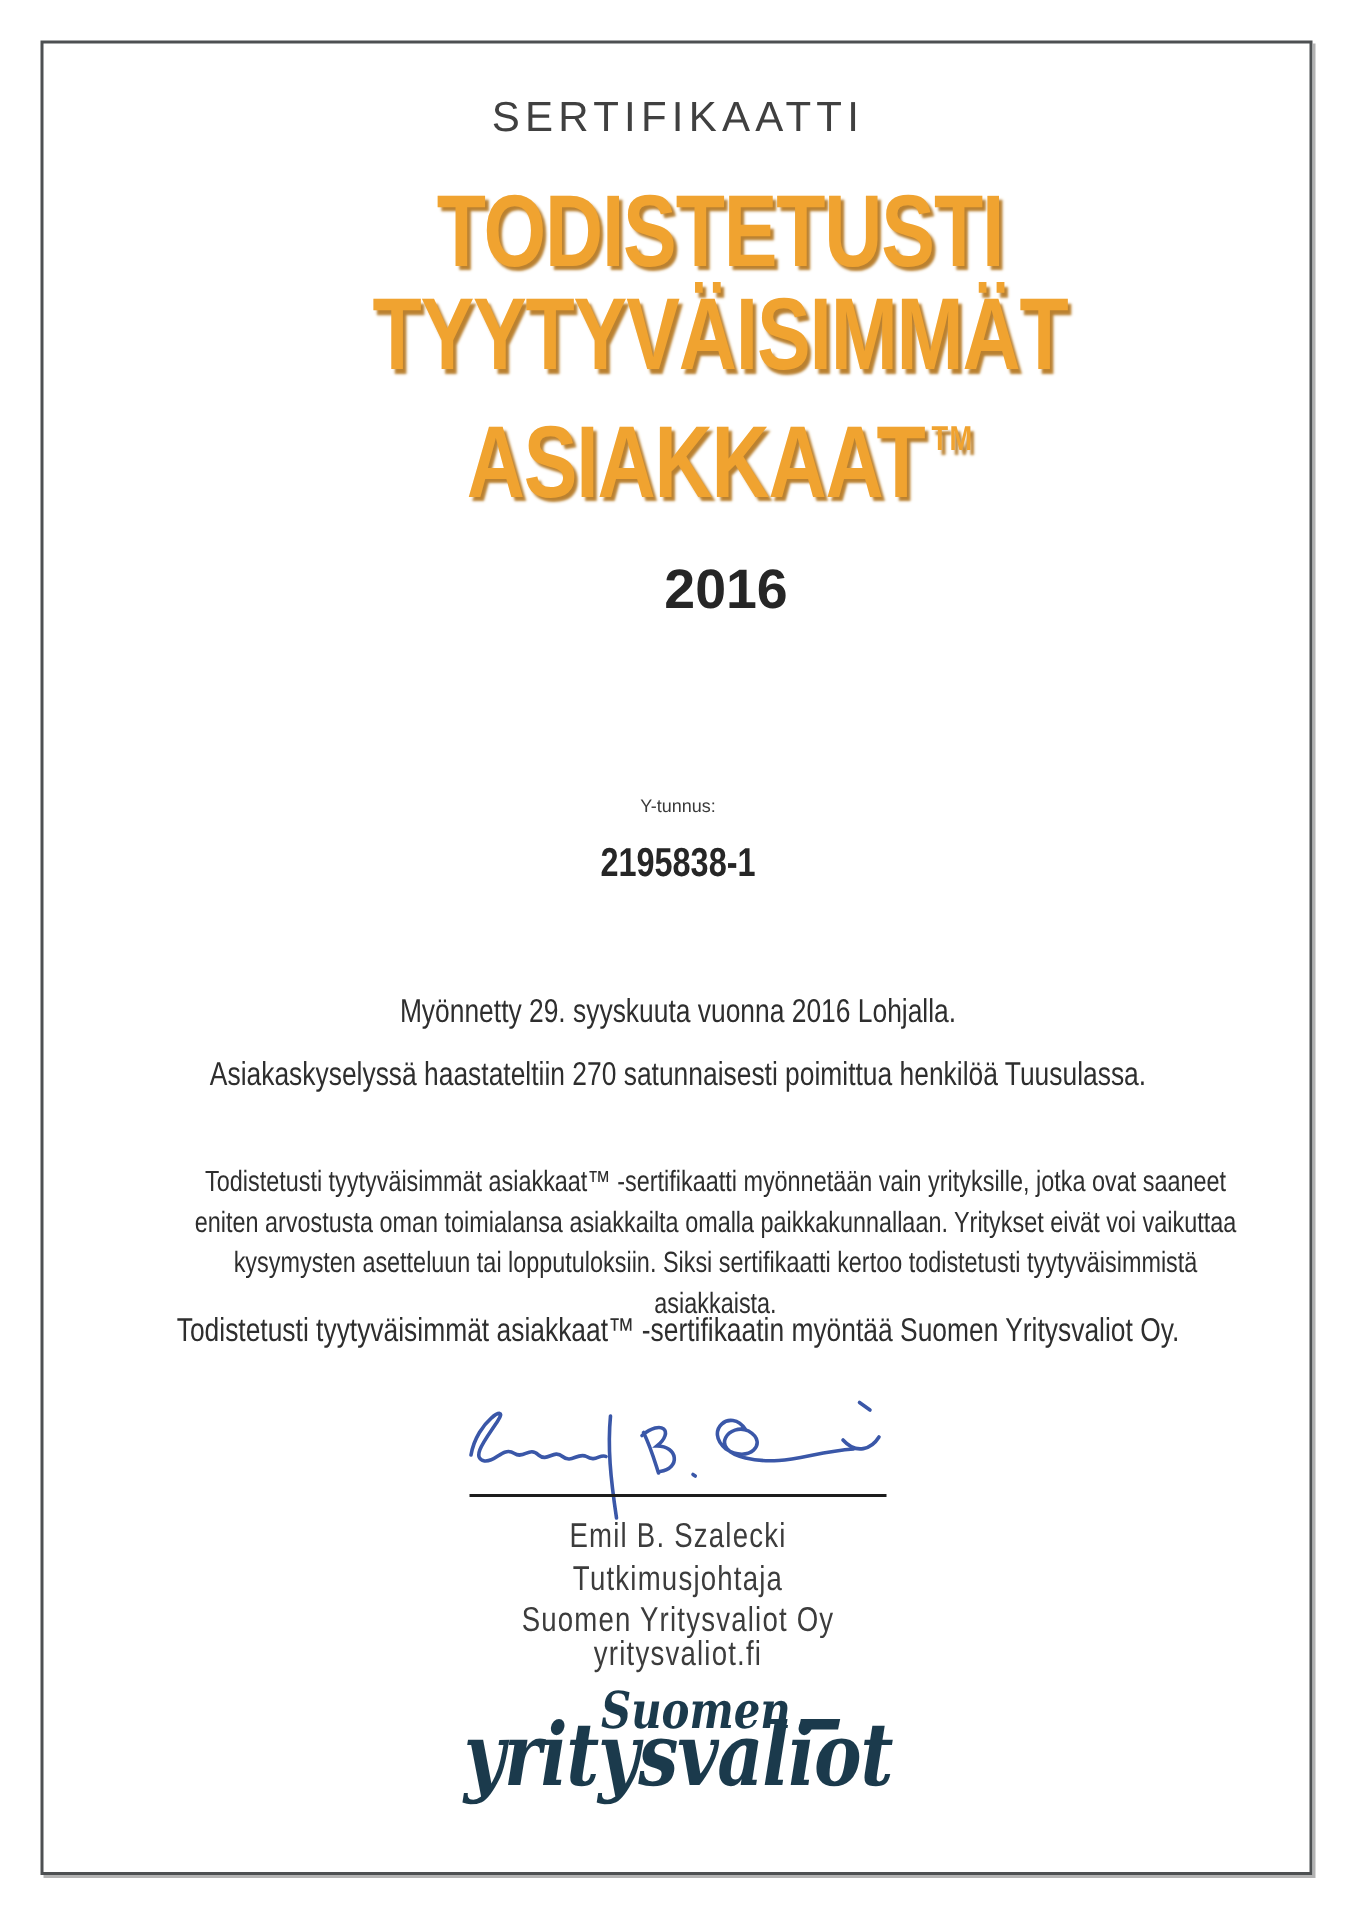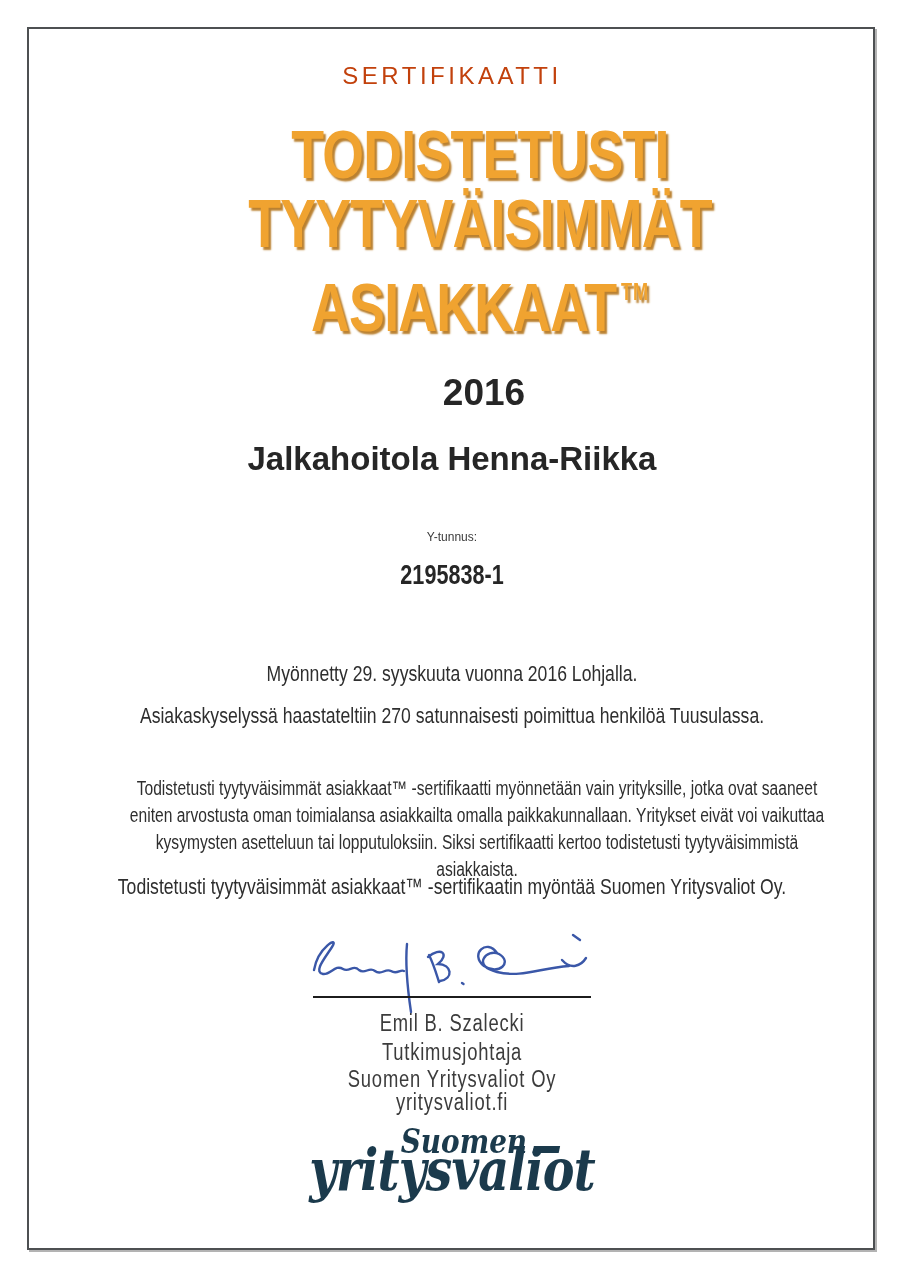--- a/index.html
+++ b/index.html
@@ -15,22 +15,22 @@
     position: absolute;
     left: 27px; top: 27px; right: 29px; bottom: 30px;
     border: 2px solid #4d5052;
     box-shadow: 2px 2px 0 #b3b3b3;
     pointer-events: none;
   }
   .cline { position: absolute; left: 0; width: 100%; text-align: center; white-space: nowrap; }
   .cond  { transform: scaleX(0.80); transform-origin: 50% 50%; }
 
   .cert-label {
-    top: 62px; font-size: 24px; letter-spacing: 3.5px;
-    color: #c2410c; font-weight: 400;
+    top: 62px; font-size: 28px; letter-spacing: 3.5px;
+    color: #404040; font-weight: 400;
   }
   .title-block { position: absolute; top: 120px; left: 0; width: 100%; padding-left: 28px; }
   .title-line {
     width: 100%; text-align: center; white-space: nowrap;
     font-size: 68px; line-height: 69px; font-weight: 700;
     color: #f0a330; letter-spacing: -1px;
     text-shadow: 3px 3px 2px #ba8130;
     transform: scaleX(0.79); transform-origin: 50% 50%;
   }
   .tm {
@@ -87,21 +87,20 @@
   <div class="cline cert-label">SERTIFIKAATTI</div>
 
   <div class="title-block">
     <div class="title-line">TODISTETUSTI</div>
     <div class="title-line">TYYTYVÄISIMMÄT</div>
     <div class="title-line"><span>ASIAKKAAT</span><span class="tm">TM</span></div>
   </div>
 
   <div class="cline year">2016</div>
 
-  <div class="cline company">Jalkahoitola Henna-Riikka</div>
 
   <div class="cline yt-label">Y-tunnus:</div>
   <div class="cline yt-value cond">2195838-1</div>
 
   <div class="cline granted cond">Myönnetty 29. syyskuuta vuonna 2016 Lohjalla.</div>
   <div class="cline survey cond">Asiakaskyselyssä haastateltiin 270 satunnaisesti poimittua henkilöä Tuusulassa.</div>
 
   <div class="desc">
     <div class="desc-line">Todistetusti tyytyväisimmät asiakkaat™ -sertifikaatti myönnetään vain yrityksille, jotka ovat saaneet</div>
     <div class="desc-line">eniten arvostusta oman toimialansa asiakkailta omalla paikkakunnallaan. Yritykset eivät voi vaikuttaa</div>

